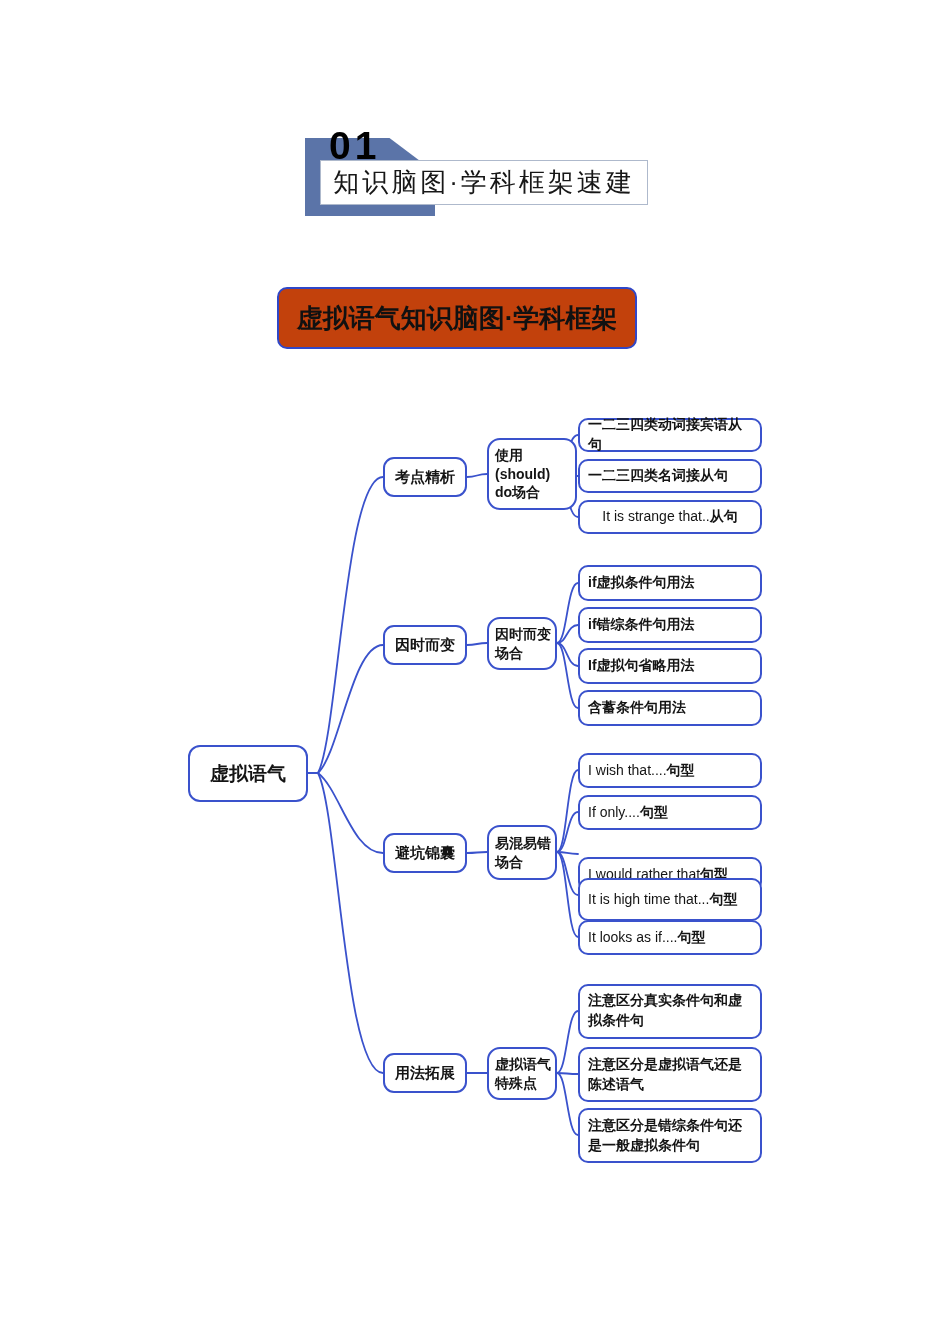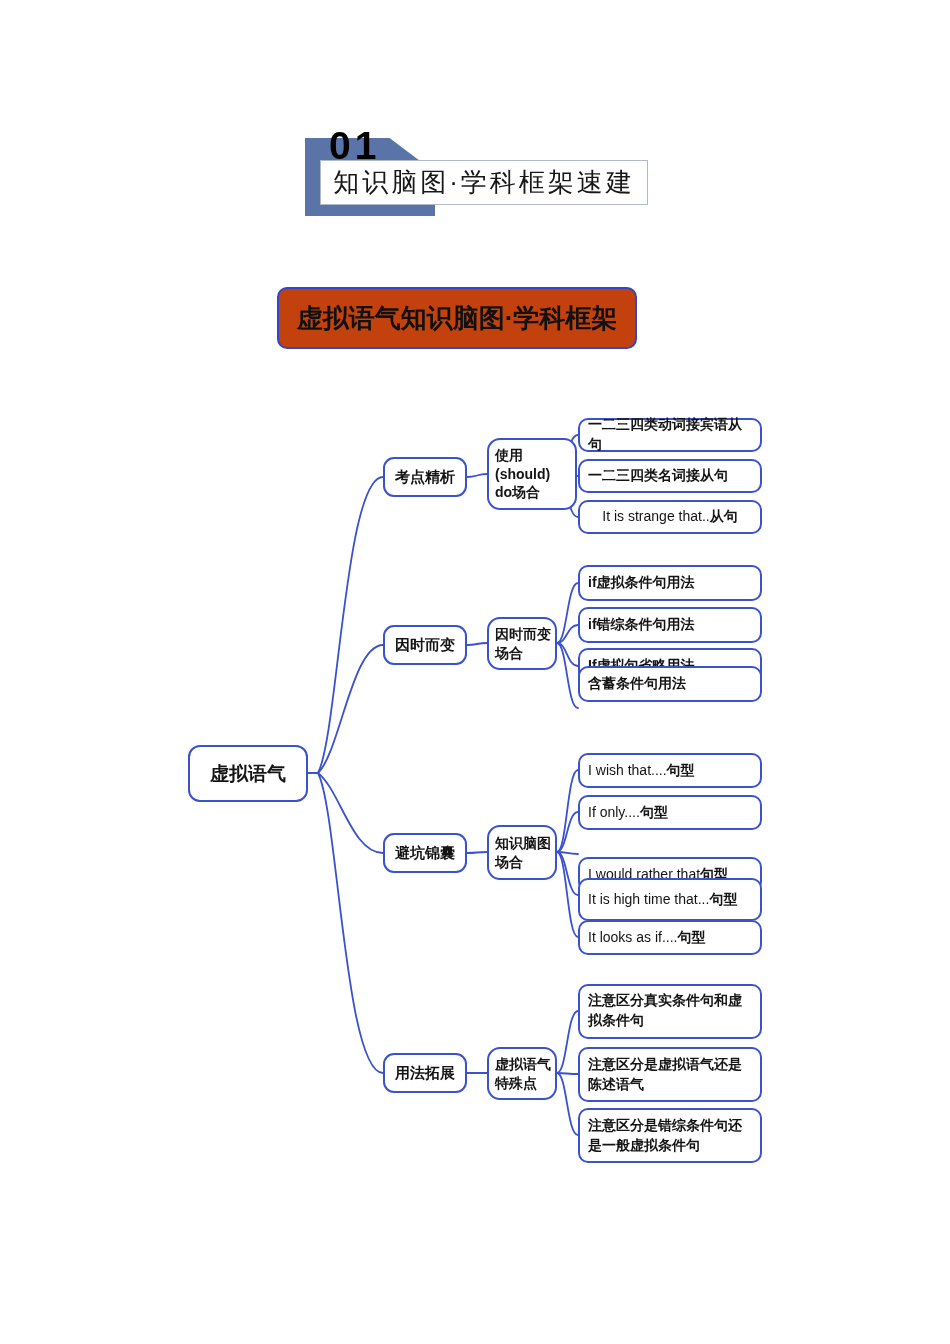--- a/index.html
+++ b/index.html
@@ -91,21 +91,21 @@
   <div class="node sub" style="left:487px;top:438px;width:90px;height:72px;">
     <div>使用</div>
     <div>(should)</div>
     <div>do场合</div>
   </div>
   <div class="node sub" style="left:487px;top:617px;width:70px;height:53px;">
     <div>因时而变</div>
     <div>场合</div>
   </div>
   <div class="node sub" style="left:487px;top:825px;width:70px;height:55px;">
-    <div>知识脑图</div>
+    <div>易混易错</div>
     <div>场合</div>
   </div>
   <div class="node sub" style="left:487px;top:1047px;width:70px;height:53px;">
     <div>虚拟语气</div>
     <div>特殊点</div>
   </div>
 
   <div class="node leaf" style="left:578px;top:418px;width:184px;height:34px;">
     <span><span class="pre"></span><span class="b">一二三四类动词接宾语从句</span></span>
   </div>
@@ -118,21 +118,21 @@
 
   <div class="node leaf" style="left:578px;top:565px;width:184px;height:36px;">
     <span><span class="pre"></span><span class="b">if虚拟条件句用法</span></span>
   </div>
   <div class="node leaf" style="left:578px;top:607px;width:184px;height:36px;">
     <span><span class="pre"></span><span class="b">if错综条件句用法</span></span>
   </div>
   <div class="node leaf" style="left:578px;top:648px;width:184px;height:36px;">
     <span><span class="pre"></span><span class="b">If虚拟句省略用法</span></span>
   </div>
-  <div class="node leaf" style="left:578px;top:666px;width:184px;height:36px;">
+  <div class="node leaf" style="left:578px;top:690px;width:184px;height:36px;">
     <span><span class="pre"></span><span class="b">含蓄条件句用法</span></span>
   </div>
 
   <div class="node leaf" style="left:578px;top:753px;width:184px;height:35px;">
     <span><span class="pre">I wish that....</span><span class="b">句型</span></span>
   </div>
   <div class="node leaf" style="left:578px;top:795px;width:184px;height:35px;">
     <span><span class="pre">If only....</span><span class="b">句型</span></span>
   </div>
   <div class="node leaf" style="left:578px;top:837px;width:184px;height:35px;margin-top:20px;">

